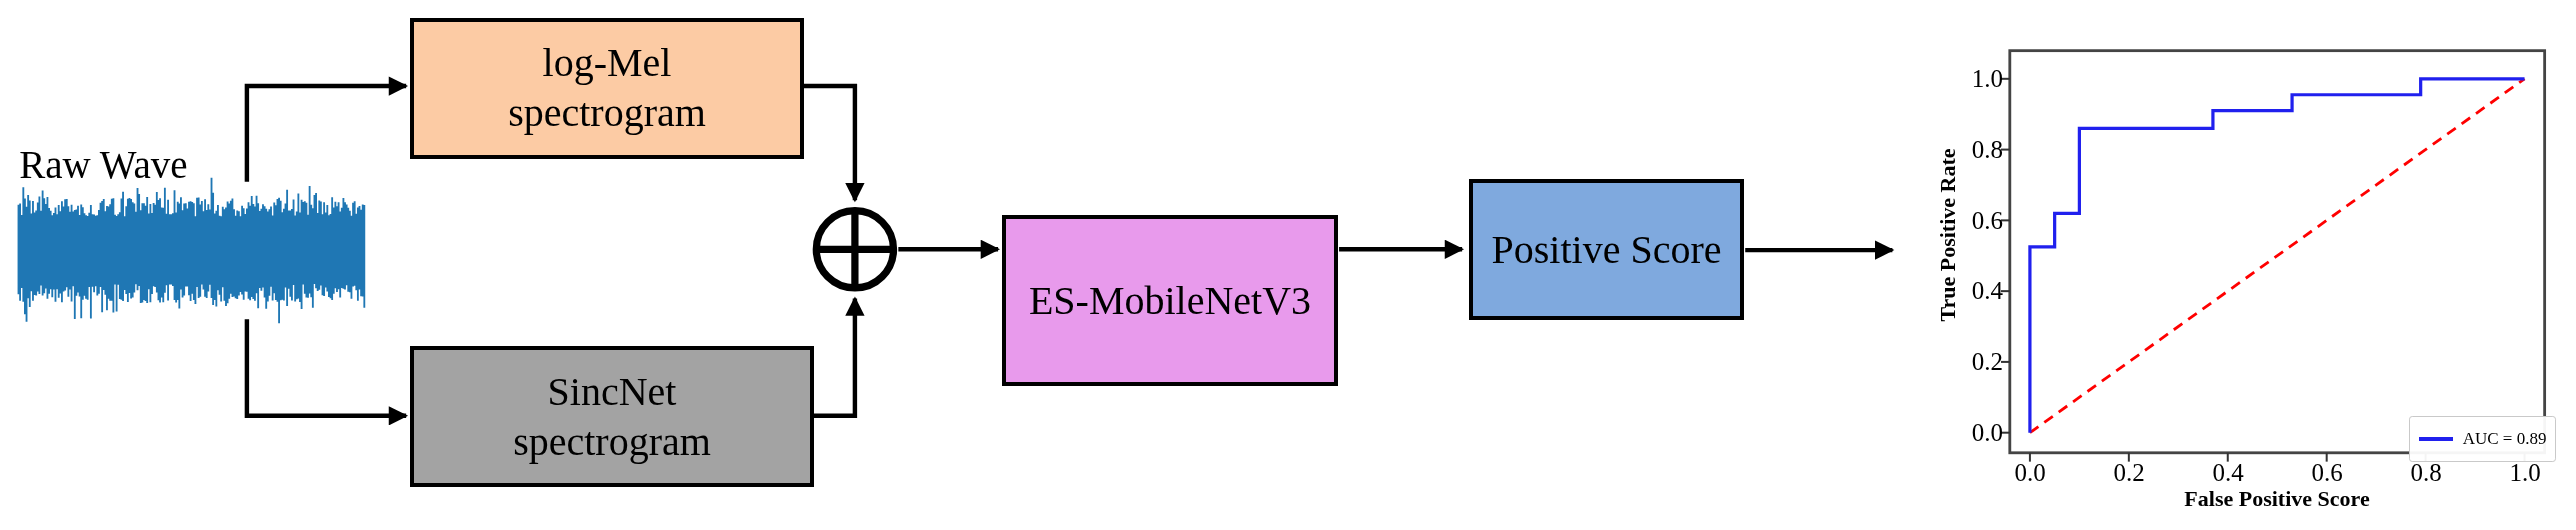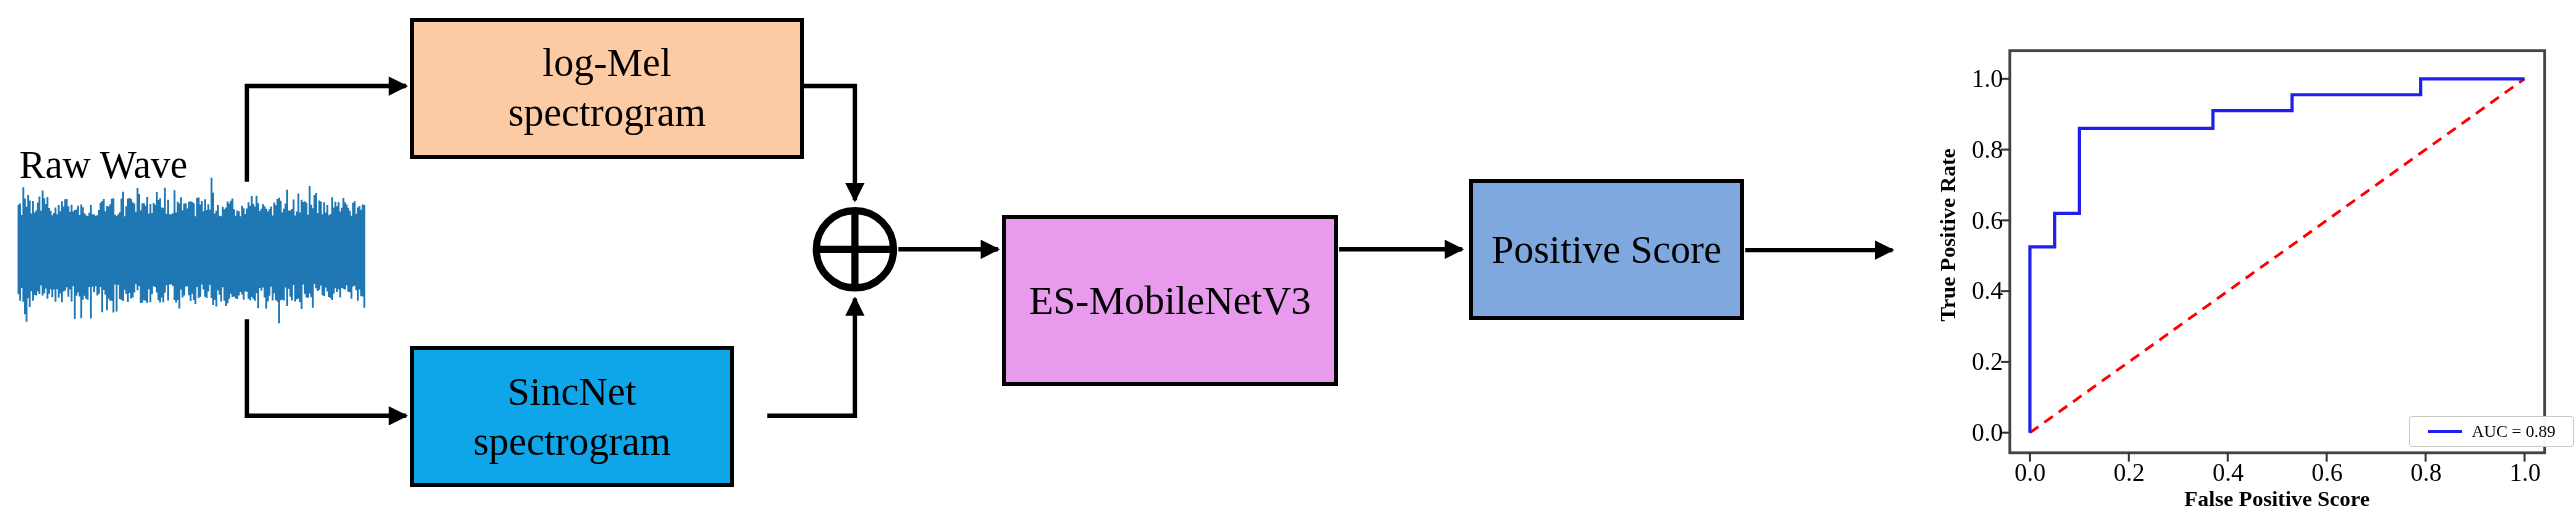--- a/index.html
+++ b/index.html
@@ -9,21 +9,21 @@
   .abs{position:absolute;}
   .node{position:absolute;display:flex;flex-direction:column;align-items:center;justify-content:center;
         border:4.8px solid #000;box-sizing:border-box;text-align:center;line-height:1.25;}
   .node .l1,.node .l2,.node .l{font-size:40px;}
   .big-label{font-size:39px;}
   .axis-label{font-size:22px;font-weight:bold;white-space:nowrap;}
   .tick-label{position:absolute;font-size:25px;transform:translate(-50%,-50%);white-space:nowrap;}
   .ytick-label{transform:translate(-100%,-50%);}
   #legend{position:absolute;display:flex;align-items:center;gap:9.7px;
           border:1.6px solid #c9c9c9;border-radius:3.2px;background:rgba(255,255,255,.95);
-          padding:0 18px;height:31px;box-sizing:border-box;}
+          padding:0 9px;height:46px;box-sizing:border-box;}
   #legend .sample{display:inline-block;width:34px;height:3.2px;}
   #legend .txt{font-size:17px;white-space:nowrap;}
 </style>
 </head>
 <body>
 
 <div id="canvas">
 
   <svg id="overlay" width="2576" height="530" viewBox="0 0 3201 659">
     <defs>
@@ -71,21 +71,21 @@
     </g>
   </svg>
 
   <div class="abs big-label" style="left:19.3px;top:142px;font-family:Liberation Serif, serif;">Raw Wave</div>
 
   <div class="node" style="left: 410px; top: 17.7px; width: 394px; height: 141px; background: rgb(252, 203, 164);">
     <span class="l1">log-Mel</span>
     <span class="l2">spectrogram</span>
   </div>
 
-  <div class="node" style="left: 410px; top: 346px; width: 324px; height: 141px; background: #0ea5e9;">
+  <div class="node" style="left: 410px; top: 346px; width: 404px; height: 141px; background: #a3a3a3;">
     <span class="l1">SincNet</span>
     <span class="l2">spectrogram</span>
   </div>
 
   <div class="node" style="left: 1002px; top: 190px; width: 336px; height: 171px; background: rgb(232, 154, 236); margin-top: 25px;">
     <span class="l">ES-MobileNetV3</span>
   </div>
 
   <div class="node" style="left: 1469px; top: 179px; width: 275px; height: 141px; background: rgb(127, 169, 222);">
     <span class="l">Positive Score</span>

